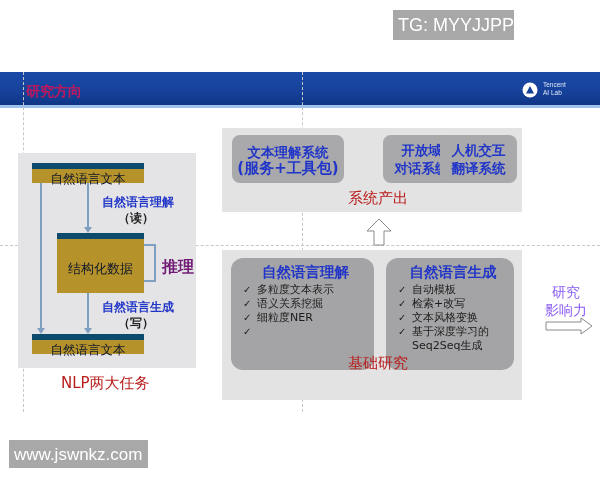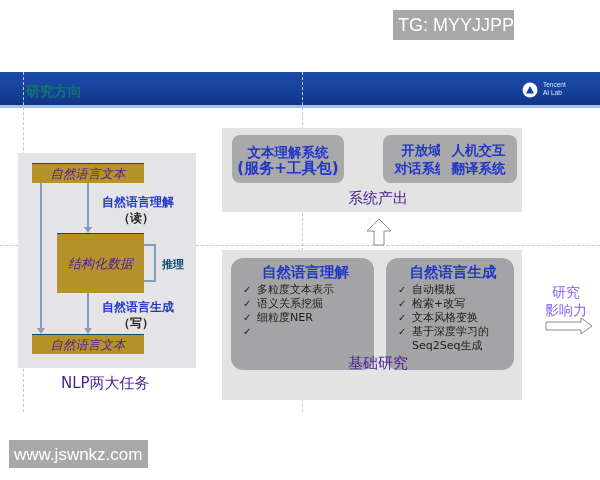--- a/index.html
+++ b/index.html
@@ -17,43 +17,42 @@
       left: 9px; top: 440px; width: 139px; height: 28px; background: #a8a8a8;
       color: #ffffff; font-family: "Liberation Sans", sans-serif; font-size: 17px;
       line-height: 30px; padding-left: 5px;
     }
     .header-bar {
       left: 0; top: 72px; width: 600px; height: 36px;
       background: linear-gradient(to bottom, #1a4aa8 0%, #16419a 60%, #0f3584 100%);
       border-bottom: 3px solid #9ec2ec;
     }
     .header-title {
-      left: 26px; top: 80px; color: #0f766e; font-size: 14px; font-weight: bold; line-height: 22px;
+      left: 26px; top: 80px; color: #be185d; font-size: 14px; font-weight: bold; line-height: 22px;
     }
     .logo-icon { left: 522px; top: 82px; width: 16px; height: 16px; }
     .logo-text {
       left: 543px; top: 81px; color: #dfe8f8; font-size: 6.5px; line-height: 8px;
       font-family: "Liberation Sans", sans-serif;
     }
     .guide-v { border-left: 1px dashed #c8c8c8; width: 0; }
     .guide-h { border-top: 1px dashed #c8c8c8; height: 0; }
 
     .panel-left { left: 18px; top: 153px; width: 178px; height: 108px; background: #e4e4e6; }
     .gold-box {
-      background: #b5922a; color: #4c1d95; font-size: 12.5px; text-align: center;
-      border-top: 1px solid #0c4a6e;
-      font-style: italic;
+      background: #b5922a; color: #0f172a; font-size: 12.5px; text-align: center;
+      border-top: 6px solid #0c4a6e;
     }
     .text-top { left: 32px; top: 163px; width: 112px; height: 20px; line-height: 20px; }
     .text-bottom { left: 32px; top: 334px; width: 112px; height: 20px; line-height: 20px; }
     .struct-box { left: 57px; top: 233px; width: 87px; height: 60px; line-height: 60px; font-size: 13px; }
     .blue-label { color: #2136c8; font-weight: bold; font-size: 12px; line-height: 16px; }
     .paren-label { color: #1e1e1e; font-weight: bold; font-size: 12px; line-height: 16px; }
-    .reason-label { color: #0c4a6e; font-weight: bold; font-size: 11px; }
-    .caption { color: #4c1d95; font-size: 15px; }
+    .reason-label { color: #701a75; font-weight: bold; font-size: 16px; }
+    .caption { color: #b91c1c; font-size: 15px; }
 
     .arrow-line { background: #7f9fc0; width: 2px; }
     .arrow-head {
       width: 0; height: 0; border-left: 4px solid transparent; border-right: 4px solid transparent;
       border-top: 6px solid #7f9fc0;
     }
 
     .panel-sys { left: 222px; top: 128px; width: 300px; height: 84px; background: #e3e3e3; }
     .sys-box {
       top: 135px; height: 48px; background: #a9a9ab; border-radius: 8px;

